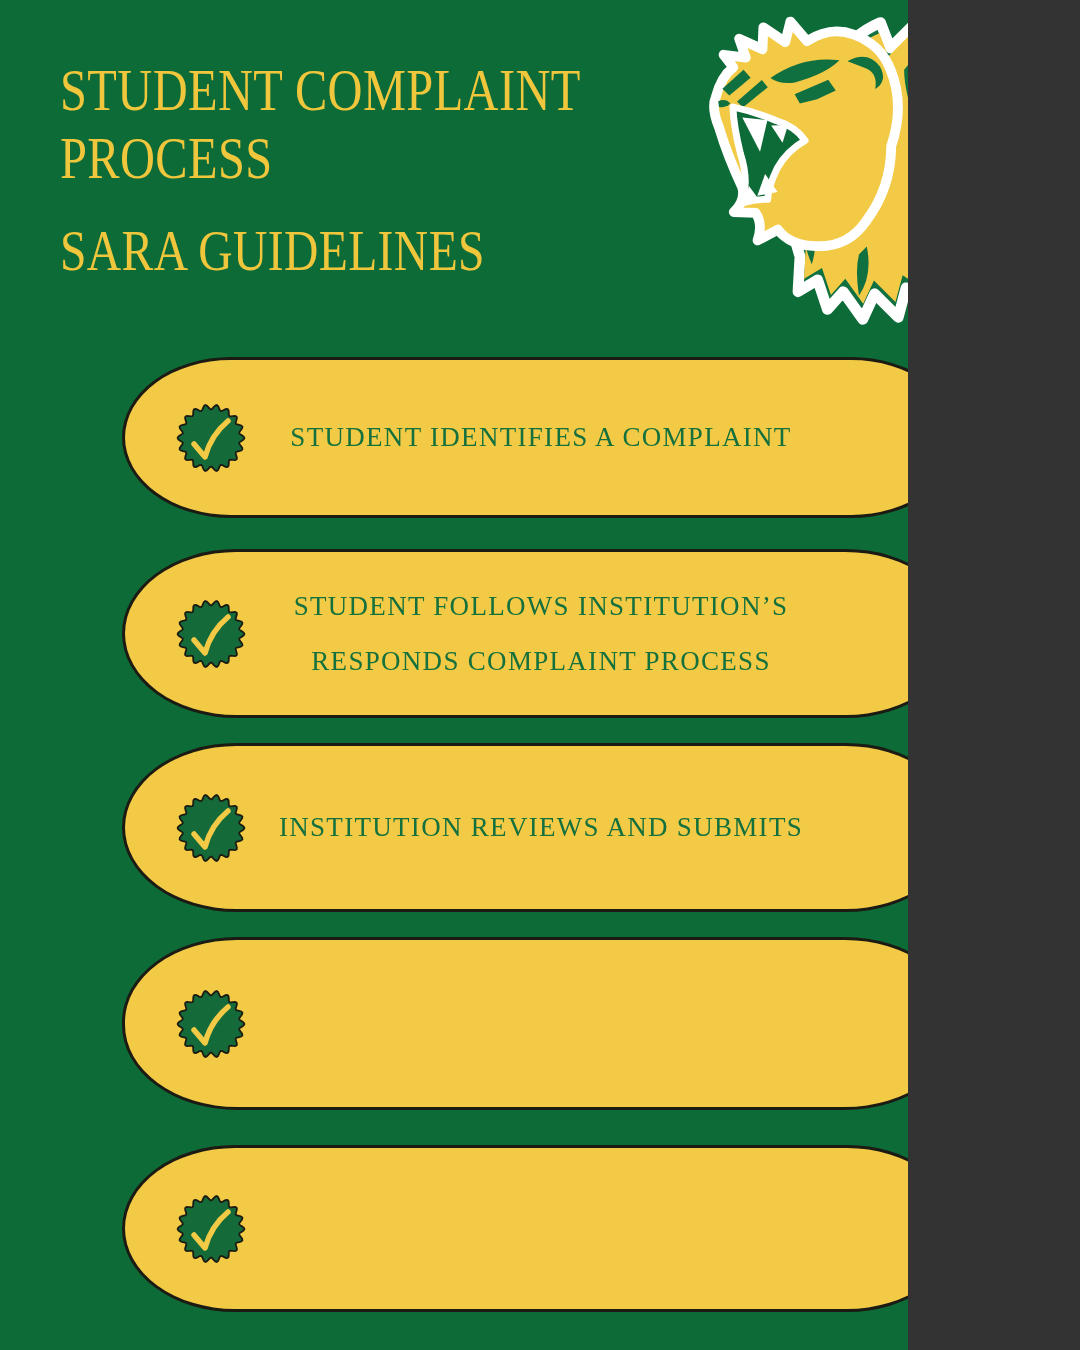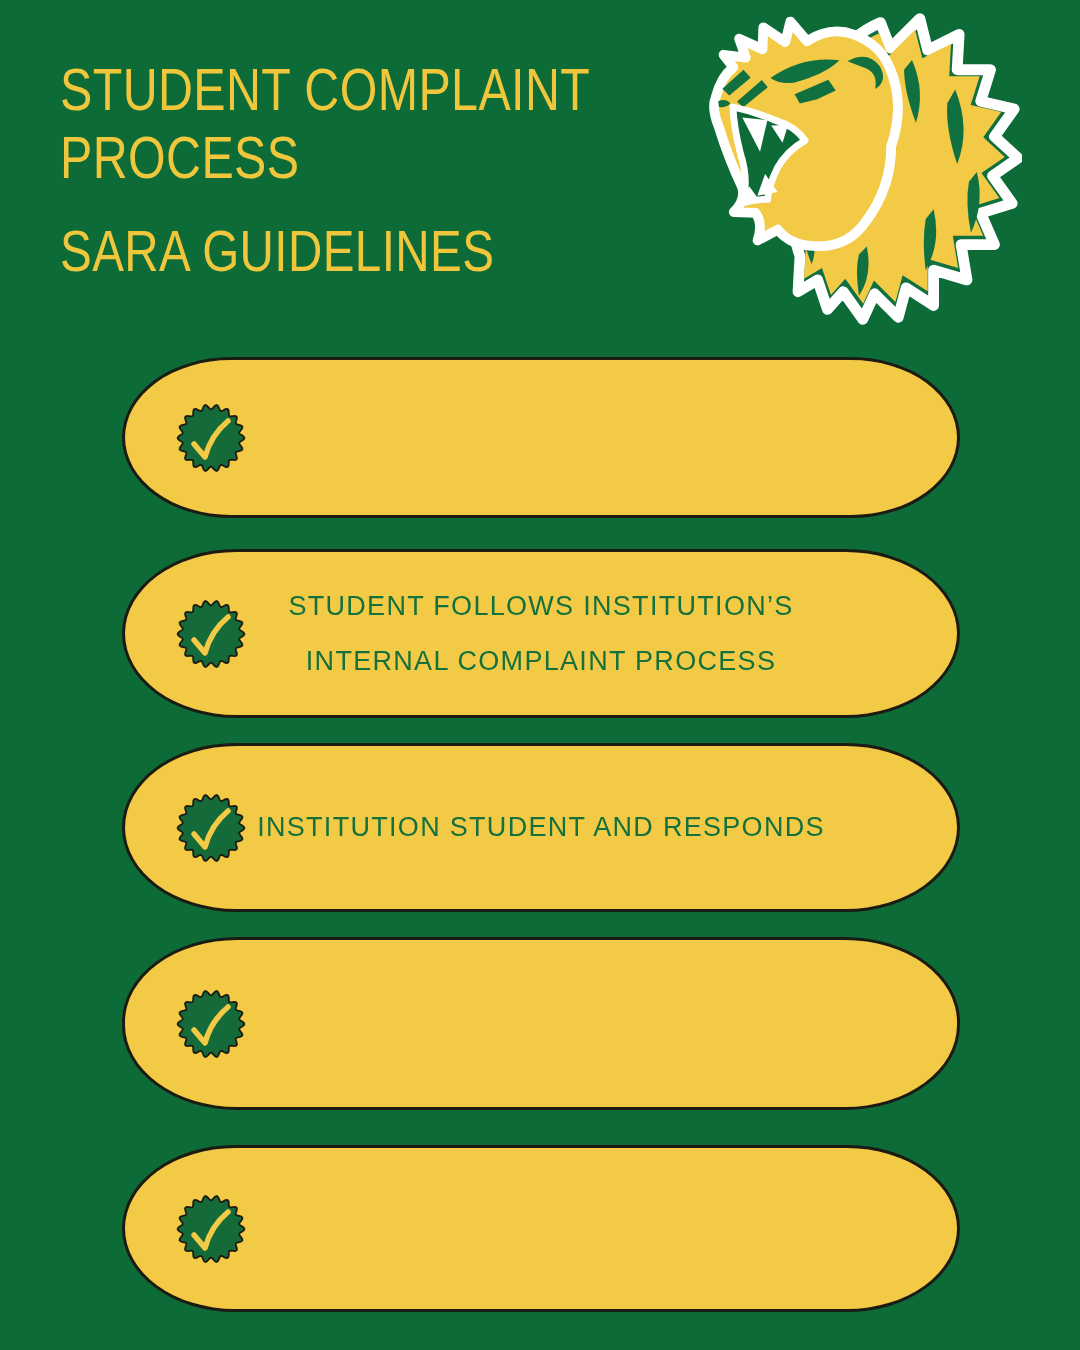--- a/index.html
+++ b/index.html
@@ -8,23 +8,23 @@
     --title-yellow:#efc63c;
     --text-green:#14703c;
     --badge-green:#146b39;
     --lion-green:#117040;
     --outline:#1b1b13;
     --white:#ffffff;
   }
   *{margin:0;padding:0;box-sizing:border-box}
   html,body{background:#333}
   .canvas{
-    position:relative;width:1080px;height:1350px;overflow:hidden;
+    position:relative;width:908px;height:1350px;overflow:hidden;
     background:var(--bg);
-    font-family:Liberation Sans, sans-serif;
+    font-family:Liberation Serif, serif;
   }
   
   .title{
     position:absolute;left:60px;top:56px;
     color:var(--title-yellow);
     font-size:59px;line-height:68px;font-weight:400;letter-spacing:.5px;
     white-space:pre-line;
     transform:scaleX(.82);transform-origin:0 0;
   }
   .subtitle{
@@ -120,41 +120,42 @@
 
   <section>
 
     <div class="pill p1">
       <span class="badge">
         <svg viewBox="0 0 72 72">
             <path class="seal" d="M69.40 36.00L68.67 37.43L66.88 38.70L65.05 39.82L64.17 40.97L64.61 42.34L65.94 44.02L67.18 45.83L67.39 47.42L66.21 48.51L64.10 49.10L61.99 49.53L60.77 50.30L60.71 51.74L61.39 53.78L61.94 55.90L61.59 57.47L60.11 58.09L57.92 57.92L55.80 57.60L54.38 57.91L53.84 59.25L53.78 61.39L53.57 63.58L52.70 64.93L51.10 65.00L49.10 64.10L47.21 63.07L45.78 62.88L44.81 63.95L44.02 65.94L43.08 67.92L41.80 68.89L40.27 68.42L38.70 66.88L37.28 65.28L36.00 64.60L34.72 65.28L33.30 66.88L31.73 68.42L30.20 68.89L28.92 67.92L27.98 65.94L27.19 63.95L26.22 62.88L24.79 63.07L22.90 64.10L20.90 65.00L19.30 64.93L18.43 63.58L18.22 61.39L18.16 59.25L17.62 57.91L16.20 57.60L14.08 57.92L11.89 58.09L10.41 57.47L10.06 55.90L10.61 53.78L11.29 51.74L11.23 50.30L10.01 49.53L7.90 49.10L5.79 48.51L4.61 47.42L4.82 45.83L6.06 44.02L7.39 42.34L7.83 40.97L6.95 39.82L5.12 38.70L3.33 37.43L2.60 36.00L3.33 34.57L5.12 33.30L6.95 32.18L7.83 31.03L7.39 29.66L6.06 27.98L4.82 26.17L4.61 24.58L5.79 23.49L7.90 22.90L10.01 22.47L11.23 21.70L11.29 20.26L10.61 18.22L10.06 16.10L10.41 14.53L11.89 13.91L14.08 14.08L16.20 14.40L17.62 14.09L18.16 12.75L18.22 10.61L18.43 8.42L19.30 7.07L20.90 7.00L22.90 7.90L24.79 8.93L26.22 9.12L27.19 8.05L27.98 6.06L28.92 4.08L30.20 3.11L31.73 3.58L33.30 5.12L34.72 6.72L36.00 7.40L37.28 6.72L38.70 5.12L40.27 3.58L41.80 3.11L43.08 4.08L44.02 6.06L44.81 8.05L45.78 9.12L47.21 8.93L49.10 7.90L51.10 7.00L52.70 7.07L53.57 8.42L53.78 10.61L53.84 12.75L54.38 14.09L55.80 14.40L57.92 14.08L60.11 13.91L61.59 14.53L61.94 16.10L61.39 18.22L60.71 20.26L60.77 21.70L61.99 22.47L64.10 22.90L66.21 23.49L67.39 24.58L67.18 26.17L65.94 27.98L64.61 29.66L64.17 31.03L65.05 32.18L66.88 33.30L68.67 34.57L69.40 36.00Z"></path>
             <path class="check" d="M19 42 L30 55 Q36 33 53 19"></path>
           </svg>
       </span>
+      <span class="label">STUDENT IDENTIFIES A COMPLAINT</span>
     </div>
 
     <div class="pill p2">
       <span class="badge">
         <svg viewBox="0 0 72 72">
             <path class="seal" d="M69.40 36.00L68.67 37.43L66.88 38.70L65.05 39.82L64.17 40.97L64.61 42.34L65.94 44.02L67.18 45.83L67.39 47.42L66.21 48.51L64.10 49.10L61.99 49.53L60.77 50.30L60.71 51.74L61.39 53.78L61.94 55.90L61.59 57.47L60.11 58.09L57.92 57.92L55.80 57.60L54.38 57.91L53.84 59.25L53.78 61.39L53.57 63.58L52.70 64.93L51.10 65.00L49.10 64.10L47.21 63.07L45.78 62.88L44.81 63.95L44.02 65.94L43.08 67.92L41.80 68.89L40.27 68.42L38.70 66.88L37.28 65.28L36.00 64.60L34.72 65.28L33.30 66.88L31.73 68.42L30.20 68.89L28.92 67.92L27.98 65.94L27.19 63.95L26.22 62.88L24.79 63.07L22.90 64.10L20.90 65.00L19.30 64.93L18.43 63.58L18.22 61.39L18.16 59.25L17.62 57.91L16.20 57.60L14.08 57.92L11.89 58.09L10.41 57.47L10.06 55.90L10.61 53.78L11.29 51.74L11.23 50.30L10.01 49.53L7.90 49.10L5.79 48.51L4.61 47.42L4.82 45.83L6.06 44.02L7.39 42.34L7.83 40.97L6.95 39.82L5.12 38.70L3.33 37.43L2.60 36.00L3.33 34.57L5.12 33.30L6.95 32.18L7.83 31.03L7.39 29.66L6.06 27.98L4.82 26.17L4.61 24.58L5.79 23.49L7.90 22.90L10.01 22.47L11.23 21.70L11.29 20.26L10.61 18.22L10.06 16.10L10.41 14.53L11.89 13.91L14.08 14.08L16.20 14.40L17.62 14.09L18.16 12.75L18.22 10.61L18.43 8.42L19.30 7.07L20.90 7.00L22.90 7.90L24.79 8.93L26.22 9.12L27.19 8.05L27.98 6.06L28.92 4.08L30.20 3.11L31.73 3.58L33.30 5.12L34.72 6.72L36.00 7.40L37.28 6.72L38.70 5.12L40.27 3.58L41.80 3.11L43.08 4.08L44.02 6.06L44.81 8.05L45.78 9.12L47.21 8.93L49.10 7.90L51.10 7.00L52.70 7.07L53.57 8.42L53.78 10.61L53.84 12.75L54.38 14.09L55.80 14.40L57.92 14.08L60.11 13.91L61.59 14.53L61.94 16.10L61.39 18.22L60.71 20.26L60.77 21.70L61.99 22.47L64.10 22.90L66.21 23.49L67.39 24.58L67.18 26.17L65.94 27.98L64.61 29.66L64.17 31.03L65.05 32.18L66.88 33.30L68.67 34.57L69.40 36.00Z"></path>
             <path class="check" d="M19 42 L30 55 Q36 33 53 19"></path>
           </svg>
       </span>
       <span class="label">STUDENT FOLLOWS INSTITUTION’S
-INTERNAL COMPLAINT PROCESS</span>
+RESPONDS COMPLAINT PROCESS</span>
     </div>
 
     <div class="pill p3">
       <span class="badge">
         <svg viewBox="0 0 72 72">
             <path class="seal" d="M69.40 36.00L68.67 37.43L66.88 38.70L65.05 39.82L64.17 40.97L64.61 42.34L65.94 44.02L67.18 45.83L67.39 47.42L66.21 48.51L64.10 49.10L61.99 49.53L60.77 50.30L60.71 51.74L61.39 53.78L61.94 55.90L61.59 57.47L60.11 58.09L57.92 57.92L55.80 57.60L54.38 57.91L53.84 59.25L53.78 61.39L53.57 63.58L52.70 64.93L51.10 65.00L49.10 64.10L47.21 63.07L45.78 62.88L44.81 63.95L44.02 65.94L43.08 67.92L41.80 68.89L40.27 68.42L38.70 66.88L37.28 65.28L36.00 64.60L34.72 65.28L33.30 66.88L31.73 68.42L30.20 68.89L28.92 67.92L27.98 65.94L27.19 63.95L26.22 62.88L24.79 63.07L22.90 64.10L20.90 65.00L19.30 64.93L18.43 63.58L18.22 61.39L18.16 59.25L17.62 57.91L16.20 57.60L14.08 57.92L11.89 58.09L10.41 57.47L10.06 55.90L10.61 53.78L11.29 51.74L11.23 50.30L10.01 49.53L7.90 49.10L5.79 48.51L4.61 47.42L4.82 45.83L6.06 44.02L7.39 42.34L7.83 40.97L6.95 39.82L5.12 38.70L3.33 37.43L2.60 36.00L3.33 34.57L5.12 33.30L6.95 32.18L7.83 31.03L7.39 29.66L6.06 27.98L4.82 26.17L4.61 24.58L5.79 23.49L7.90 22.90L10.01 22.47L11.23 21.70L11.29 20.26L10.61 18.22L10.06 16.10L10.41 14.53L11.89 13.91L14.08 14.08L16.20 14.40L17.62 14.09L18.16 12.75L18.22 10.61L18.43 8.42L19.30 7.07L20.90 7.00L22.90 7.90L24.79 8.93L26.22 9.12L27.19 8.05L27.98 6.06L28.92 4.08L30.20 3.11L31.73 3.58L33.30 5.12L34.72 6.72L36.00 7.40L37.28 6.72L38.70 5.12L40.27 3.58L41.80 3.11L43.08 4.08L44.02 6.06L44.81 8.05L45.78 9.12L47.21 8.93L49.10 7.90L51.10 7.00L52.70 7.07L53.57 8.42L53.78 10.61L53.84 12.75L54.38 14.09L55.80 14.40L57.92 14.08L60.11 13.91L61.59 14.53L61.94 16.10L61.39 18.22L60.71 20.26L60.77 21.70L61.99 22.47L64.10 22.90L66.21 23.49L67.39 24.58L67.18 26.17L65.94 27.98L64.61 29.66L64.17 31.03L65.05 32.18L66.88 33.30L68.67 34.57L69.40 36.00Z"></path>
             <path class="check" d="M19 42 L30 55 Q36 33 53 19"></path>
           </svg>
       </span>
-      <span class="label">INSTITUTION STUDENT AND RESPONDS</span>
+      <span class="label">INSTITUTION REVIEWS AND SUBMITS</span>
     </div>
 
     <div class="pill p4">
       <span class="badge">
         <svg viewBox="0 0 72 72">
             <path class="seal" d="M69.40 36.00L68.67 37.43L66.88 38.70L65.05 39.82L64.17 40.97L64.61 42.34L65.94 44.02L67.18 45.83L67.39 47.42L66.21 48.51L64.10 49.10L61.99 49.53L60.77 50.30L60.71 51.74L61.39 53.78L61.94 55.90L61.59 57.47L60.11 58.09L57.92 57.92L55.80 57.60L54.38 57.91L53.84 59.25L53.78 61.39L53.57 63.58L52.70 64.93L51.10 65.00L49.10 64.10L47.21 63.07L45.78 62.88L44.81 63.95L44.02 65.94L43.08 67.92L41.80 68.89L40.27 68.42L38.70 66.88L37.28 65.28L36.00 64.60L34.72 65.28L33.30 66.88L31.73 68.42L30.20 68.89L28.92 67.92L27.98 65.94L27.19 63.95L26.22 62.88L24.79 63.07L22.90 64.10L20.90 65.00L19.30 64.93L18.43 63.58L18.22 61.39L18.16 59.25L17.62 57.91L16.20 57.60L14.08 57.92L11.89 58.09L10.41 57.47L10.06 55.90L10.61 53.78L11.29 51.74L11.23 50.30L10.01 49.53L7.90 49.10L5.79 48.51L4.61 47.42L4.82 45.83L6.06 44.02L7.39 42.34L7.83 40.97L6.95 39.82L5.12 38.70L3.33 37.43L2.60 36.00L3.33 34.57L5.12 33.30L6.95 32.18L7.83 31.03L7.39 29.66L6.06 27.98L4.82 26.17L4.61 24.58L5.79 23.49L7.90 22.90L10.01 22.47L11.23 21.70L11.29 20.26L10.61 18.22L10.06 16.10L10.41 14.53L11.89 13.91L14.08 14.08L16.20 14.40L17.62 14.09L18.16 12.75L18.22 10.61L18.43 8.42L19.30 7.07L20.90 7.00L22.90 7.90L24.79 8.93L26.22 9.12L27.19 8.05L27.98 6.06L28.92 4.08L30.20 3.11L31.73 3.58L33.30 5.12L34.72 6.72L36.00 7.40L37.28 6.72L38.70 5.12L40.27 3.58L41.80 3.11L43.08 4.08L44.02 6.06L44.81 8.05L45.78 9.12L47.21 8.93L49.10 7.90L51.10 7.00L52.70 7.07L53.57 8.42L53.78 10.61L53.84 12.75L54.38 14.09L55.80 14.40L57.92 14.08L60.11 13.91L61.59 14.53L61.94 16.10L61.39 18.22L60.71 20.26L60.77 21.70L61.99 22.47L64.10 22.90L66.21 23.49L67.39 24.58L67.18 26.17L65.94 27.98L64.61 29.66L64.17 31.03L65.05 32.18L66.88 33.30L68.67 34.57L69.40 36.00Z"></path>
             <path class="check" d="M19 42 L30 55 Q36 33 53 19"></path>
           </svg>
       </span>
     </div>

